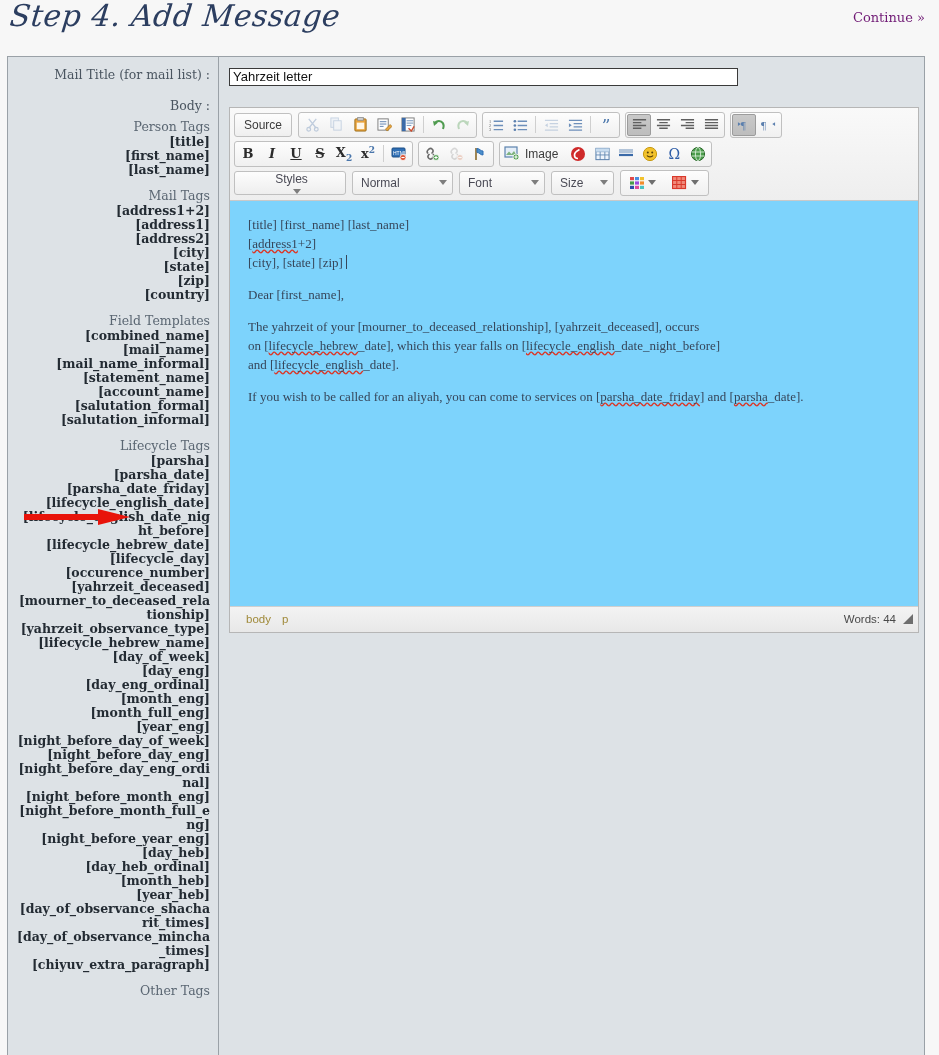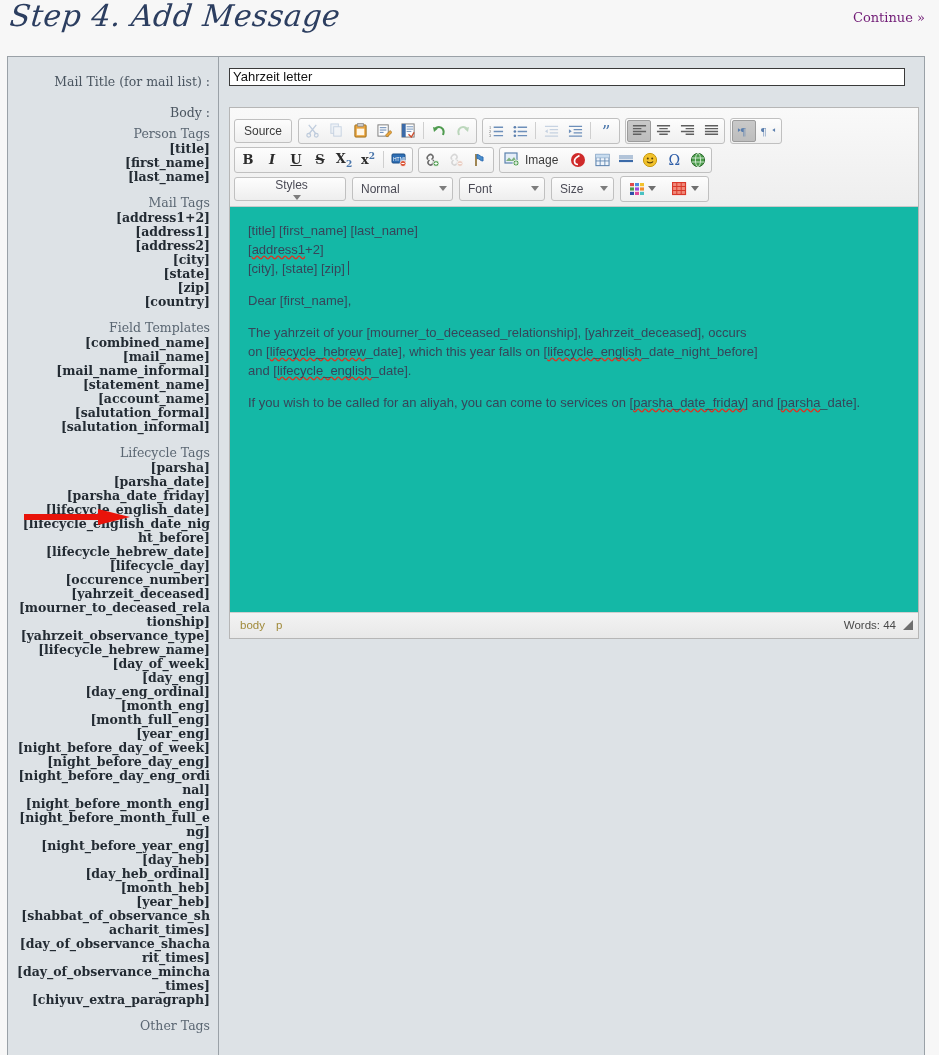--- a/index.html
+++ b/index.html
@@ -47,21 +47,21 @@
     border: 1px solid #9aa1a7;
     border-bottom: none;
   }
 
   
   #sidebar {
     position: absolute;
     left: 0; top: 0;
     width: 211px; height: 100%;
     border-right: 1px solid #9aa1a7;
-    padding: 17px 8px 0 6px;
+    padding: 10px 8px 0 6px;
     text-align: right;
     font-family: "DejaVu Serif", serif;
     overflow: hidden;
   }
   .side-field-label {
     font-size: 12.5px;
     color: #4a5560;
     line-height: 15px;
     margin-bottom: 16px;
   }
@@ -89,21 +89,21 @@
 
   
   #content {
     position: absolute;
     left: 212px; top: 0;
     right: 0; bottom: 0;
     padding: 10px 0 0 9px;
   }
 
   #mail-title-input {
-    width: 676px;
+    width: 509px;
     height: 18px;
     font-family: "Liberation Sans", sans-serif;
     font-size: 13px;
     color: #111;
     padding: 1px 3px;
     border: 1px solid #3a3a3a;
     background: #ffffff;
     outline: none;
   }
 
@@ -111,21 +111,21 @@
   #editor {
     margin-top: 21px;
     width: 690px;
     border: 1px solid #b6b6b6;
     background: #f7f7f7;
     box-shadow: 0 0 0 0 transparent;
   }
   #toolbar {
     background: linear-gradient(#f9f9f9, #eeeeee);
     border-bottom: 1px solid #c9c9c9;
-    padding: 10px 3px 3px 4px;
+    padding: 4px 3px 3px 4px;
   }
   .tb-row { display: flex; align-items: center; margin-bottom: 3px; }
   .tb-row:last-child { margin-bottom: 1px; }
   .tb-group {
     display: flex; align-items: center;
     border: 1px solid #c0c0c0;
     border-radius: 3px;
     background: linear-gradient(#fdfdfd, #f0f0f0);
     margin-right: 5px;
     padding: 1px;
@@ -190,24 +190,24 @@
   .img-btn {
     display: flex; align-items: center;
     padding: 0 8px 0 3px;
     height: 22px;
     cursor: pointer;
     font-size: 12.5px;
     color: #3b3b3b;
   }
 
   #editor-body {
-    background: #14b8a6;
+    background: #7dd3fc;
     height: 405px;
     padding: 14px 18px;
-    font-family: Liberation Sans, sans-serif;
+    font-family: Liberation Serif, serif;
     font-size: 13px;
     color: #36465a;
     line-height: 19px;
     overflow: hidden;
     cursor: text;
     position: relative;
   }
   #editor-body p { margin: 0 0 13px 0; }
   .spell {
     text-decoration: underline wavy #dd3322;
@@ -219,21 +219,21 @@
     background: #36465a;
     vertical-align: -2px;
     margin-left: 3px;
   }
 
   #editor-status {
     display: flex; align-items: center; justify-content: space-between;
     height: 26px;
     background: linear-gradient(#f3f3f3, #e8e8e8);
     border-top: 1px solid #cfcfcf;
-    padding: 0 4px 0 10px;
+    padding: 0 4px 0 16px;
     font-size: 11.5px;
   }
   #elements-path { display: flex; gap: 11px; }
   .path-item { color: #a08a3a; cursor: pointer; }
   #word-count { color: #4a4a4a; display: flex; align-items: center; gap: 6px; margin-left: 40px; }
   #resize-grip { width: 12px; height: 12px; }
 </style>
 </head>
 <body>
 
@@ -297,21 +297,20 @@
           <div class="side-tag">[night_before_day_of_week]</div>
           <div class="side-tag">[night_before_day_eng]</div>
           <div class="side-tag">[night_before_day_eng_ordinal]</div>
           <div class="side-tag">[night_before_month_eng]</div>
           <div class="side-tag">[night_before_month_full_eng]</div>
           <div class="side-tag">[night_before_year_eng]</div>
           <div class="side-tag">[day_heb]</div>
           <div class="side-tag">[day_heb_ordinal]</div>
           <div class="side-tag">[month_heb]</div>
           <div class="side-tag">[year_heb]</div>
-          <div class="side-tag">[shabbat_of_observance_shacharit_times]</div>
           <div class="side-tag">[day_of_observance_shacharit_times]</div>
           <div class="side-tag">[day_of_observance_mincha_times]</div>
           <div class="side-tag">[chiyuv_extra_paragraph]</div>
         </div>
         <div class="side-section">
           <div class="side-section-head">Other Tags</div>
         </div>
       </div>
   </div>
 

